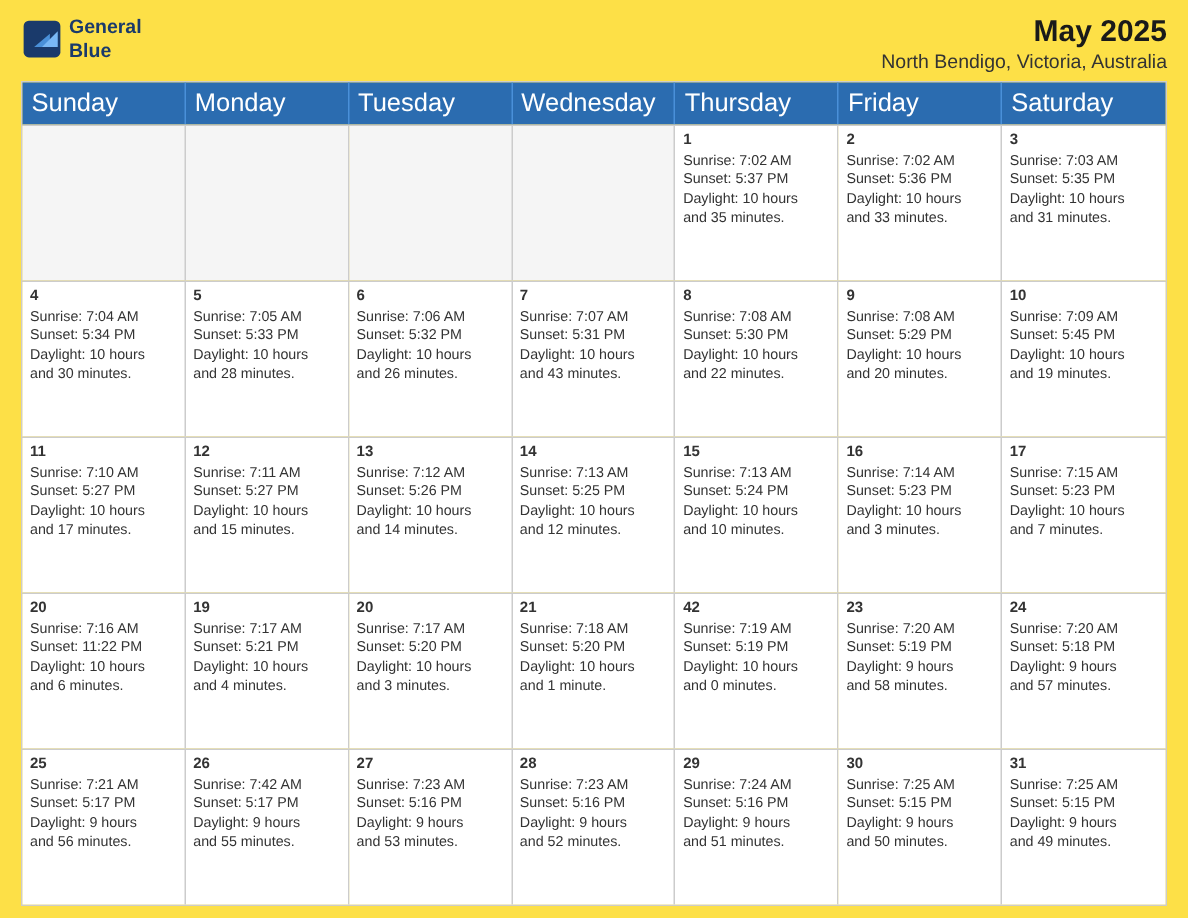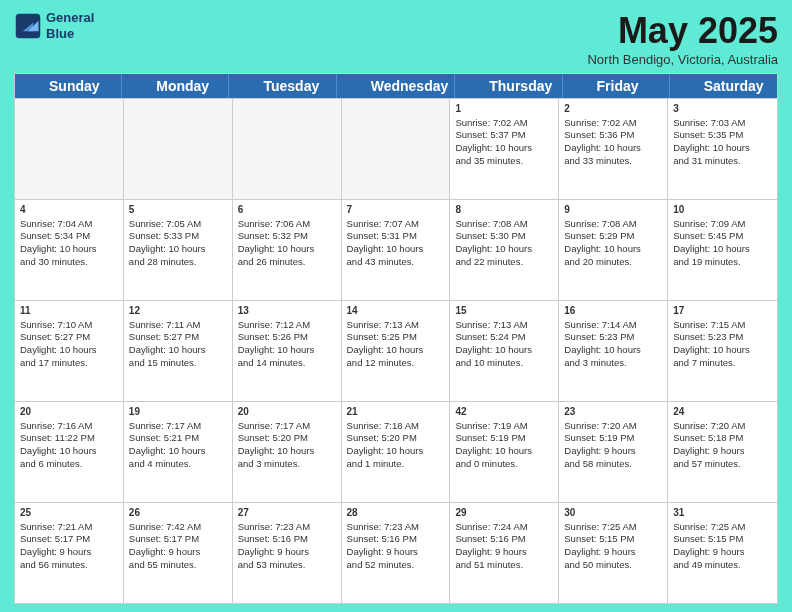--- a/index.html
+++ b/index.html
@@ -6,21 +6,21 @@
     body {
       font-family: Arial, Helvetica, sans-serif;
       background: #fff;
       width: 792px;
       height: 612px;
       overflow: hidden;
     }
     .page {
       width: 792px;
       height: 612px;
-      background: #5eead4;
+      background: #fde047;
       display: flex;
       flex-direction: column;
       padding: 10px 14px 8px 14px;
     }
     .header {
       display: flex;
       justify-content: space-between;
       align-items: flex-start;
       margin-bottom: 6px;
     }
@@ -39,46 +39,45 @@
       display: block;
     }
     .logo-icon {
       width: 28px;
       height: 28px;
     }
     .title-block {
       text-align: right;
     }
     .main-title {
-      font-size: 36px;
+      font-size: 20px;
       font-weight: bold;
       color: #1a1a1a;
     }
     .subtitle {
       font-size: 13px;
       color: #333;
     }
     .calendar {
       flex: 1;
       display: flex;
       flex-direction: column;
       border: 1px solid #ccc;
     }
     .cal-header {
       display: grid;
       grid-template-columns: repeat(7, 1fr);
       background: #2b6cb0;
     }
     .cal-header-cell {
       color: #fff;
-      font-size: 14px;
-      font-weight: bold;
+      font-size: 17px;
+      font-weight: normal;
       padding: 4px 6px;
       border-right: 1px solid #4a90d9;
-      margin-left: 28px;
     }
     .cal-header-cell:last-child {
       border-right: none;
     }
     .cal-body {
       flex: 1;
       display: flex;
       flex-direction: column;
     }
     .cal-row {

